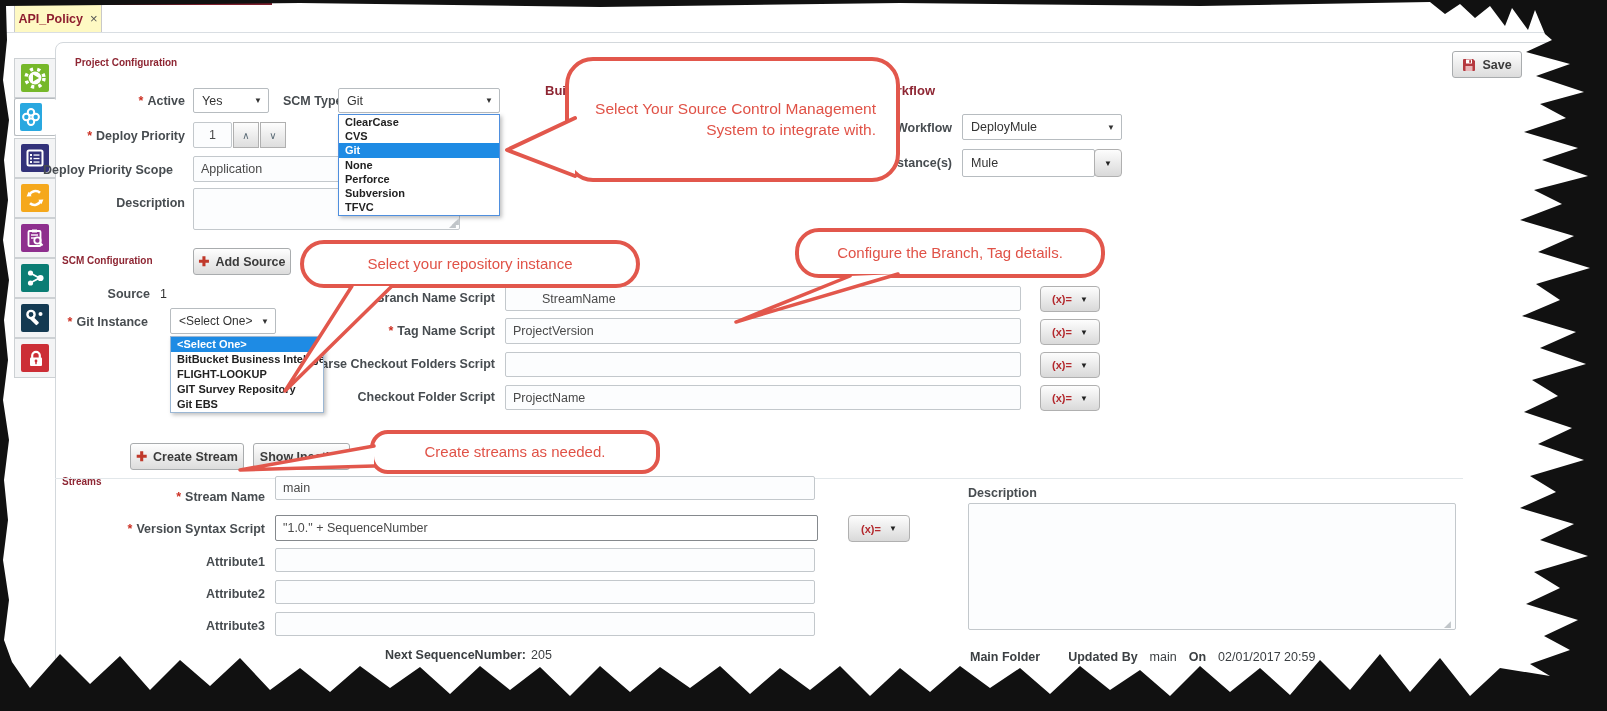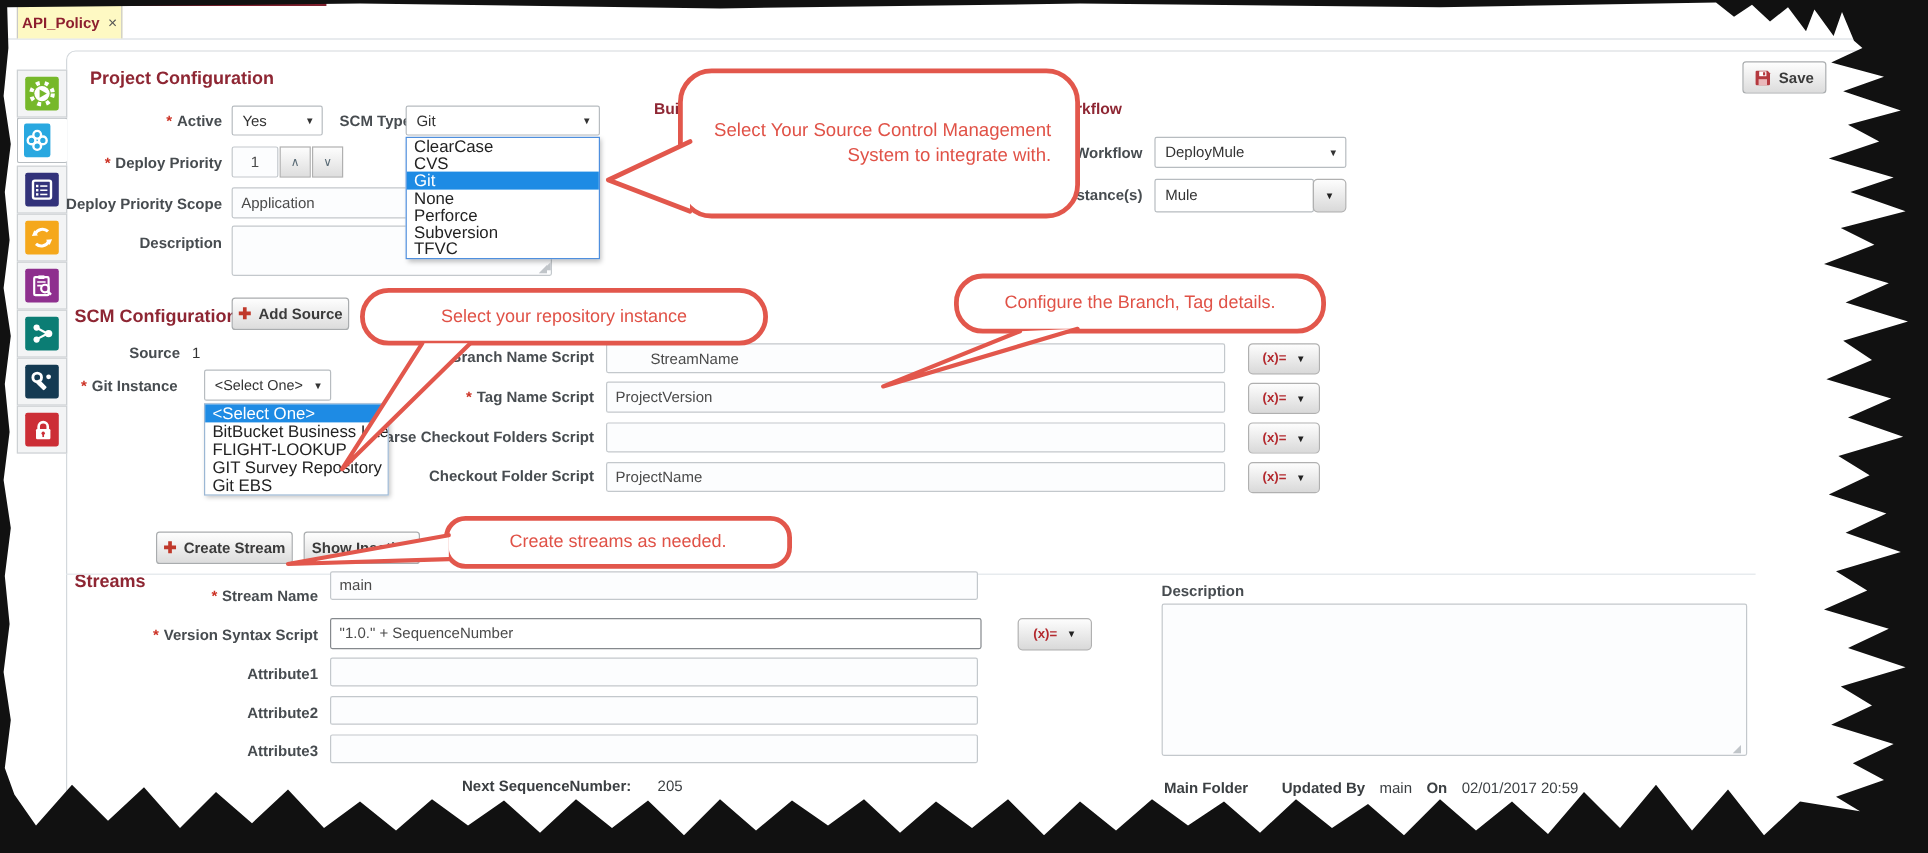--- a/index.html
+++ b/index.html
@@ -14,21 +14,21 @@
   .tab-title{font-size:12.5px;font-weight:bold;color:#8e1f2f;}
   .tab-close{font-size:13px;color:#555;cursor:default;}
   
   .panel{position:absolute;left:55px;top:42px;right:4px;bottom:4px;background:#fff;
          border:1px solid #d3d8dc;border-radius:8px 0 0 0;}
   .tile{position:absolute;left:14px;width:40px;height:38px;background:#f3f4f5;border:1px solid #cdd1d4;
         display:flex;align-items:center;justify-content:center;}
   .tile.sel{background:#fff;width:42px;border-right:none;z-index:3;}
   .tile .ic{width:28px;height:28px;border-radius:2px;display:flex;align-items:center;justify-content:center;}
   
-  .hdg{position:absolute;font-size:15px;font-weight:bold;color:#8e2633;white-space:nowrap;}
+  .hdg{position:absolute;font-size:10px;font-weight:bold;color:#8e2633;white-space:nowrap;}
   .lbl{position:absolute;font-size:12.5px;font-weight:bold;color:#474c50;text-align:right;white-space:nowrap;}
   .lbl-l{text-align:left;}
   .req{color:#cc3124;margin-right:4px;font-weight:bold;}
   .val{position:absolute;font-size:12.5px;color:#333;}
   
   .inp{position:absolute;background:#fcfdfe;border:1px solid #c3c8cc;border-radius:2px;
        font-family:"Liberation Sans",sans-serif;font-size:12.5px;color:#4a4a4a;padding:0 7px;box-sizing:border-box;}
   .inp.focus{border-color:#85898d;background:#fff;}
   .ta{resize:none;padding-top:3px;}
   .sel{position:absolute;background:#fff;border:1px solid #b7bcc0;border-radius:2px;display:flex;
@@ -40,21 +40,21 @@
   .plus{color:#c0392b;font-size:13px;font-weight:bold;}
   .xbtn{position:absolute;display:flex;align-items:center;justify-content:center;gap:8px;
         background:linear-gradient(#fdfdfd,#d9d9d9);border:1px solid #b0b0b0;border-radius:4px;
         box-sizing:border-box;cursor:default;}
   .xbtn .xl{color:#b3282d;font-weight:bold;font-size:11px;}
   .xbtn .arr{font-size:8px;color:#222;}
   .spin{position:absolute;background:linear-gradient(#fdfdfd,#dedede);border:1px solid #b0b0b0;
         display:flex;align-items:center;justify-content:center;font-size:10px;color:#5a6b76;box-sizing:border-box;}
   
   .dd{position:absolute;background:#fff;z-index:10;box-shadow:2px 2px 4px rgba(0,0,0,.25);}
-  .dd .it{font-size:14px;color:#222;padding:0 6px;white-space:nowrap;overflow:hidden;}
+  .dd .it{font-size:11px;color:#222;padding:0 6px;white-space:nowrap;overflow:hidden;font-weight:bold;}
   .dd .it.hl{background:#1e8be4;color:#fff;}
   .dd1{border:1px solid #4f8fde;}
   .dd2{border:1px solid #9bb7d4;}
   .grip{position:absolute;font-size:9px;color:#c0c5c9;pointer-events:none;}
   .divider{position:absolute;height:1px;background:#e2e7ea;}
   
   .bubble{position:absolute;background:#fff;border:4px solid #e2574c;border-radius:24px;z-index:40;
           display:flex;align-items:center;justify-content:center;text-align:right;
           color:#e05247;font-size:15px;box-sizing:border-box;padding:4px 20px;line-height:1.35;}
   .tails{position:absolute;left:0;top:0;z-index:41;pointer-events:none;}
@@ -204,21 +204,21 @@
     <span class="req">*</span><span>Deploy Priority</span>
   </div>
   <input class="inp" style="left: 193px; top: 122px; width: 39px; height: 26px; text-align: center;" value="1">
   <div class="spin" style="left:233px;top:122px;width:26px;height:26px">
       <span>∧</span>
     </div>
   <div class="spin" style="left:260px;top:122px;width:26px;height:26px">
       <span>∨</span>
     </div>
 
-  <div class="lbl" style="left:20px;top:163px;width:165px">Deploy Priority Scope</div>
+  <div class="lbl" style="left:8px;top:163px;width:165px">Deploy Priority Scope</div>
   <input class="inp" style="left: 193px; top: 156px; width: 307px; height: 26px;" value="Application">
 
   <div class="lbl" style="left:60px;top:196px;width:125px">Description</div>
   <textarea class="inp ta" style="left: 193px; top: 188px; width: 267px; height: 42px;"></textarea>
   <span class="grip" style="left:449px;top:219px">◢</span>
 
   <div class="hdg" style="left:545px;top:83px;font-size:13px">Build Workflow</div>
   <div class="hdg" style="left:800px;top:83px;width:135px;text-align:right;font-size:13px">Deploy Workflow</div>
 
   <div class="lbl" style="left:852px;top:121px;width:100px">Workflow</div>
@@ -314,21 +314,21 @@
       <span class="arr">▼</span>
   </div>
 
   <div class="lbl" style="left:40px;top:555px;width:225px">Attribute1</div>
   <input class="inp" style="left: 275px; top: 548px; width: 540px; height: 24px;">
   <div class="lbl" style="left:40px;top:587px;width:225px">Attribute2</div>
   <input class="inp" style="left: 275px; top: 580px; width: 540px; height: 24px;">
   <div class="lbl" style="left:40px;top:619px;width:225px">Attribute3</div>
   <input class="inp" style="left: 275px; top: 612px; width: 540px; height: 24px;">
 
-  <div class="footer-row" style="left:385px;top:648px;gap:22px">
+  <div class="footer-row" style="left:385px;top:648px;gap:5px">
     <b>Next SequenceNumber:</b>
     <span>205</span>
   </div>
 
   <div class="lbl lbl-l" style="left:968px;top:486px">Description</div>
   <textarea class="inp ta" style="left: 968px; top: 503px; width: 488px; height: 127px;"></textarea>
   <span class="grip" style="left:1444px;top:619px">◢</span>
 
   <div class="footer-row" style="left:970px;top:650px">
     <b>Main Folder</b>

